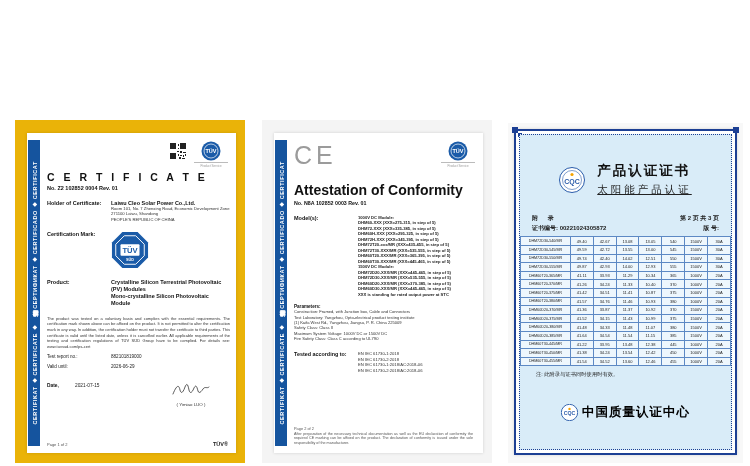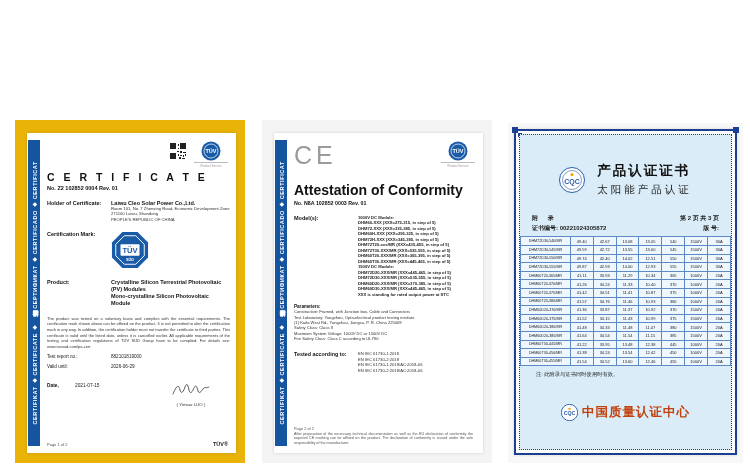--- a/index.html
+++ b/index.html
@@ -62,31 +62,31 @@
   .c2foot { position:absolute; left:0; right:4px; bottom:3px; }
   .c2foot .pg { font-size:3.9px; color:#555; }
   .c2foot .tx { font-size:3.7px; color:#555; line-height:1.3; text-align:justify; margin-top:1px; }
 
   
   .cqc-doc { position:absolute; left:6px; top:6px; right:6px; bottom:8px; background:#fff; border:2px solid #1c3f94; box-shadow:0 0 3px rgba(0,0,0,.15); }
   .cqc-in { position:absolute; left:3px; top:3px; right:3px; bottom:3px; border:1px dotted #1c3f94; background:#d9ecf8; }
   .csq { position:absolute; width:6px; height:6px; background:#1c3f94; }
   .cqc-head { display:flex; align-items:center; justify-content:center; gap:12px; margin-top:27px; }
   .cqc-head .t1 { font-size:13.5px; font-weight:bold; color:#111; letter-spacing:2px; }
-  .cqc-head .t2 { font-size:10.5px; color:#222; letter-spacing:3px; margin-top:3px; }
+  .cqc-head .t2 { font-size:10.5px; color:#222; letter-spacing:3px; margin-top:3px;text-decoration:underline; }
   .cqc-meta { margin:16px 12px 0 12px; }
   .cm-line { display:flex; justify-content:space-between; font-size:6px; font-weight:bold; color:#222; line-height:1.7; }
   .cm-line .sp { letter-spacing:4px; }
   table.cqc { border-collapse:collapse; margin:3px auto 0 auto; background:#eef7fd; }
   table.cqc td { border:.5px solid #5d89c4; font-size:4px; color:#222; text-align:center; height:8.6px; padding:0 1px; white-space:nowrap; }
   table.cqc td:first-child { font-size:3.7px; width:50px; }
   table.cqc td:nth-child(n+2) { width:23px; }
   .cqc-note { font-size:5.3px; color:#222; margin:5px 0 0 16px; }
   .cqc-foot { position:absolute; left:0; right:0; bottom:28px; display:flex; align-items:center; justify-content:center; gap:4px; }
-  .cqc-foot .org { font-size:12.5px; font-weight:bold; color:#c2410c; letter-spacing:1px; }
+  .cqc-foot .org { font-size:12.5px; font-weight:bold; color:#000000; letter-spacing:1px; }
 </style>
 </head>
 <body>
 
 <div class="page">
 
 
   <div class="card card1">
     <div class="doc">
       <div class="side">

